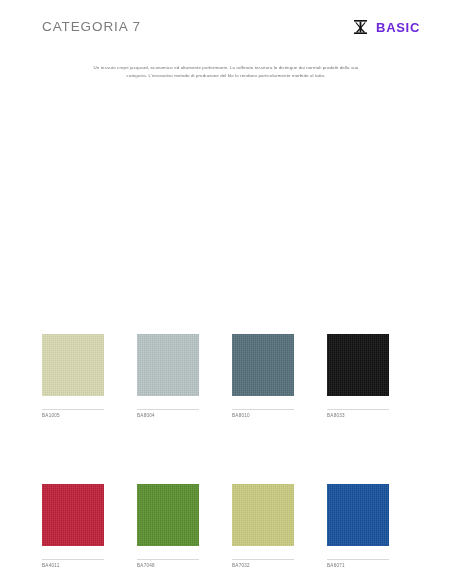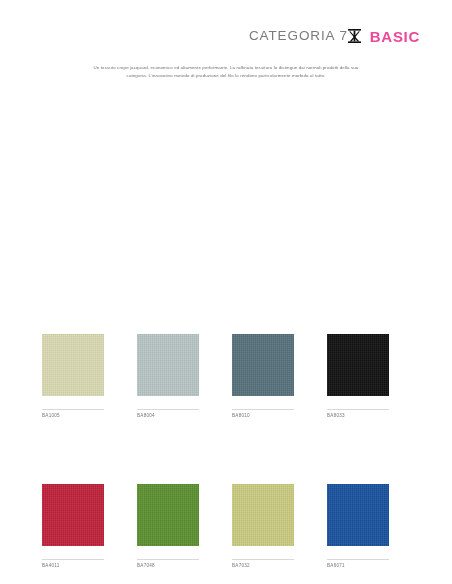--- a/index.html
+++ b/index.html
@@ -16,27 +16,27 @@
     position: relative;
     width: 452px;
     height: 584px;
     background: #ffffff;
     overflow: hidden;
   }
 
   
   .header {
     position: absolute;
-    top: 24px;
+    top: 15px;
     left: 42px;
     right: 32px;
     height: 24px;
     display: flex;
     align-items: center;
-    justify-content: flex-end;
+    justify-content: space-between;
   }
 
   .page-title {
     font-size: 13.5px;
     font-weight: 400;
     letter-spacing: 0.9px;
     color: #7b7b7b;
     white-space: nowrap;
     line-height: 1;
   }
@@ -48,24 +48,24 @@
   }
 
   .brand-mark {
     width: 13px;
     height: 14px;
     display: block;
     flex: 0 0 auto;
   }
 
   .brand-name {
-    font-size: 15px;
+    font-size: 13px;
     font-weight: 700;
     letter-spacing: 0.7px;
-    color: #ec4899;
+    color: #6d28d9;
     line-height: 1;
   }
 
   
   .description {
     position: absolute;
     top: 64px;
     left: 44px;
     width: 364px;
     text-align: center;

